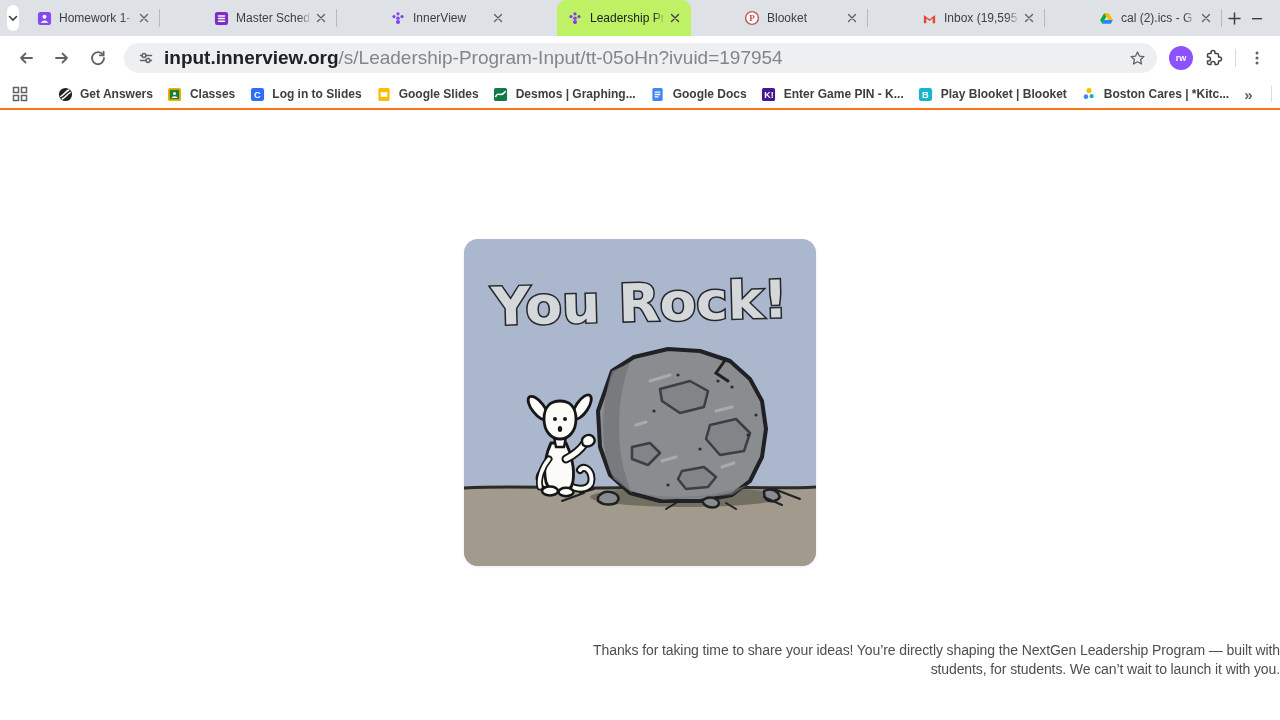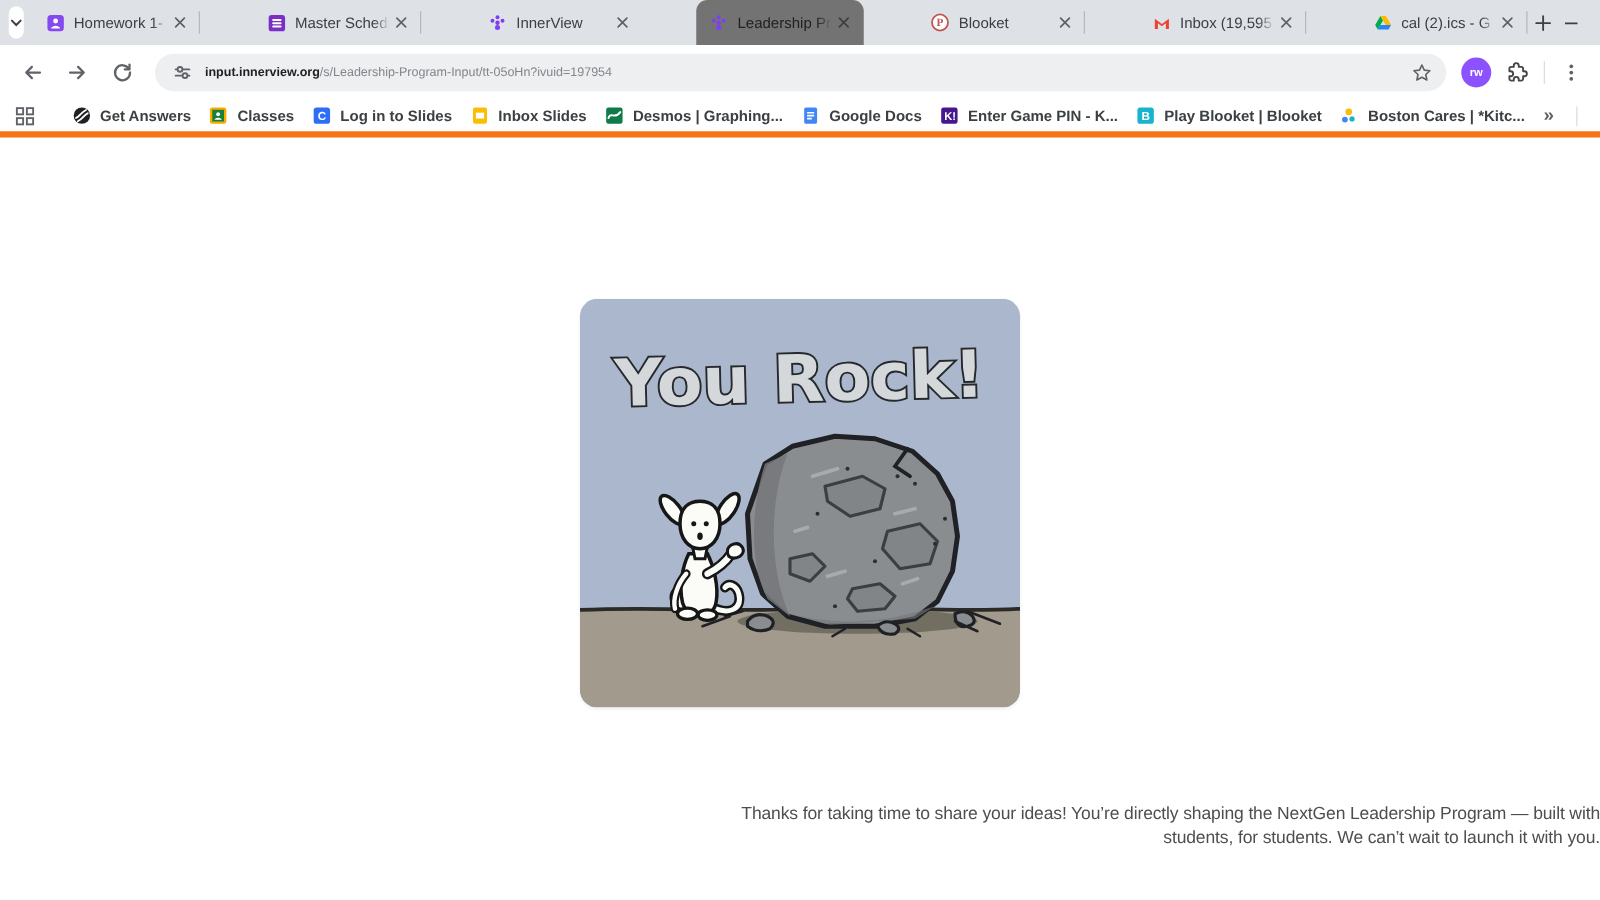--- a/index.html
+++ b/index.html
@@ -7,50 +7,50 @@
               font-family:"Liberation Sans", sans-serif; }
   button { background:none; border:none; padding:0; cursor:pointer; font-family:inherit; }
 
   
   .tabstrip { height:36px; background:#dee1e6; display:flex; align-items:flex-end; position:relative; }
   .tab-search-btn { width:26px; height:26px; border-radius:9px; background:#fff; margin:0 7px 5px 7px;
                     display:flex; align-items:center; justify-content:center; align-self:flex-end; }
   .tabs { display:flex; align-items:flex-end; height:36px;gap:43px; }
   .tab { width:134px; height:36px; display:flex; align-items:center; padding:0 8px 0 10px;
          font-size:12px; color:#3c4043; position:relative; }
-  .tab.active { background:#737373; border-radius:9px 9px 0 0; color:#202124; }
+  .tab.active { background:#bef264; border-radius:9px 9px 0 0; color:#202124; }
   .tab .favicon { width:16px; height:16px; flex:0 0 16px; margin-right:7px; display:flex; align-items:center; justify-content:center; }
   .tab-label { flex:1; white-space:nowrap; overflow:hidden;
                -webkit-mask-image:linear-gradient(90deg,#000 82%,transparent 98%);
                mask-image:linear-gradient(90deg,#000 82%,transparent 98%); }
   .tab-close { width:16px; height:16px; flex:0 0 16px; display:flex; align-items:center; justify-content:center; border-radius:50%; }
   .tab.sep::after { content:''; position:absolute; right:0; top:9px; width:1px; height:18px; background:#9aa0a6; opacity:.6; }
   .newtab-btn { width:28px; height:28px; margin:0 0 4px 6px; border-radius:50%;
                 display:flex; align-items:center; justify-content:center; align-self:flex-end; }
   .win-controls { margin-left:auto; display:flex; height:36px; align-items:center; }
   .win-controls button { width:32px; height:36px; display:flex; align-items:center; justify-content:center; }
 
   
   .toolbar { height:44px; background:#fff; display:flex; align-items:center; padding:0 8px; }
   .nav-btn { width:32px; height:32px; border-radius:50%; display:flex; align-items:center; justify-content:center; margin:0 2px; }
   .omnibox { flex:1; height:30px; margin:0 6px 0 8px; background:#edeff1; border-radius:15px;
              display:flex; align-items:center; padding:0 6px 0 10px; min-width:0; }
   .omni-chip { width:24px; height:24px; border-radius:50%; display:flex; align-items:center; justify-content:center; }
-  .url { flex:1; font-size:10px; white-space:nowrap; overflow:hidden; margin-left:6px; }
+  .url { flex:1; font-size:19px; white-space:nowrap; overflow:hidden; margin-left:6px; }
   .url .host { color:#202124; font-weight:bold; }
   .url .path { color:#80868b; }
   .star-btn { width:28px; height:28px; display:flex; align-items:center; justify-content:center; border-radius:50%; }
   .ext-rw { width:24px; height:24px; border-radius:12px; background:#8c52ff; color:#fff; font-size:9px; font-weight:bold;
             display:flex; align-items:center; justify-content:center; margin:0 6px; }
   .tb-icon-btn { width:30px; height:30px; display:flex; align-items:center; justify-content:center; border-radius:50%; }
   .tb-divider { width:1px; height:18px; background:#dadce0; margin:0 6px; }
 
   
   .bookmarks { height:30px; background:#fff; display:flex; align-items:center; padding:0 10px;
-               border-bottom:5px solid #f97316; }
+               border-bottom:2px solid #f97316; }
   .bm-divider { width:1px; height:16px; background:#dadce0; margin:0 10px; }
   .bm-item { display:flex; align-items:center; gap:7px; font-size:12px; font-weight:bold; color:#3c4043;
              padding:4px 7px; border-radius:6px; white-space:nowrap; }
   .bm-item .bm-ico { width:16px; height:16px; display:flex; align-items:center; justify-content:center; }
   .bm-chevron { font-size:15px; color:#5f6368; padding:0 8px; font-weight:bold; }
   .bm-right { margin-left:auto; display:flex; align-items:center; }
 
   
   .content { height:610px; background:#fff; }
   .cartoon-card { width:352px; height:327px; margin:129px auto 0; border-radius:14px; overflow:hidden;
@@ -319,21 +319,21 @@
     <span>Log in to Slides</span>
   </button>
 
   <button class="bm-item">
     <span class="bm-ico">
         <svg width="14" height="15" viewBox="0 0 14 16">
           <rect x="1" y="1" width="12" height="14" rx="1.8" fill="#fbbc04"></rect>
           <rect x="3.5" y="5.5" width="7" height="5" fill="#fff"></rect>
         </svg>
       </span>
-    <span>Inbox Slides</span>
+    <span>Google Slides</span>
   </button>
 
   <button class="bm-item">
     <span class="bm-ico">
         <svg width="15" height="15" viewBox="0 0 16 16">
           <rect x="1" y="1" width="14" height="14" rx="2" fill="#107a49"></rect>
           <path d="M3 10 C5 4 8 12 13 5" stroke="#fff" stroke-width="1.7" fill="none" stroke-linecap="round"></path>
         </svg>
       </span>
     <span>Desmos | Graphing...</span>

